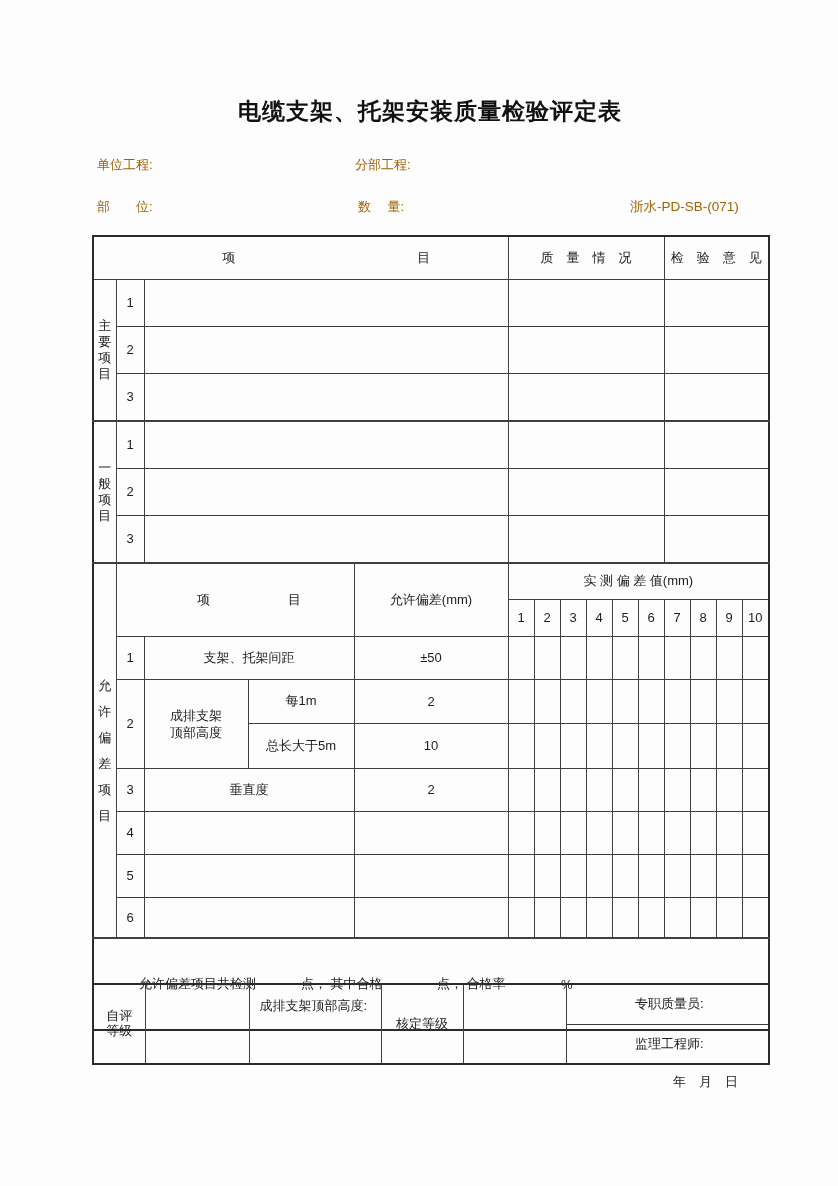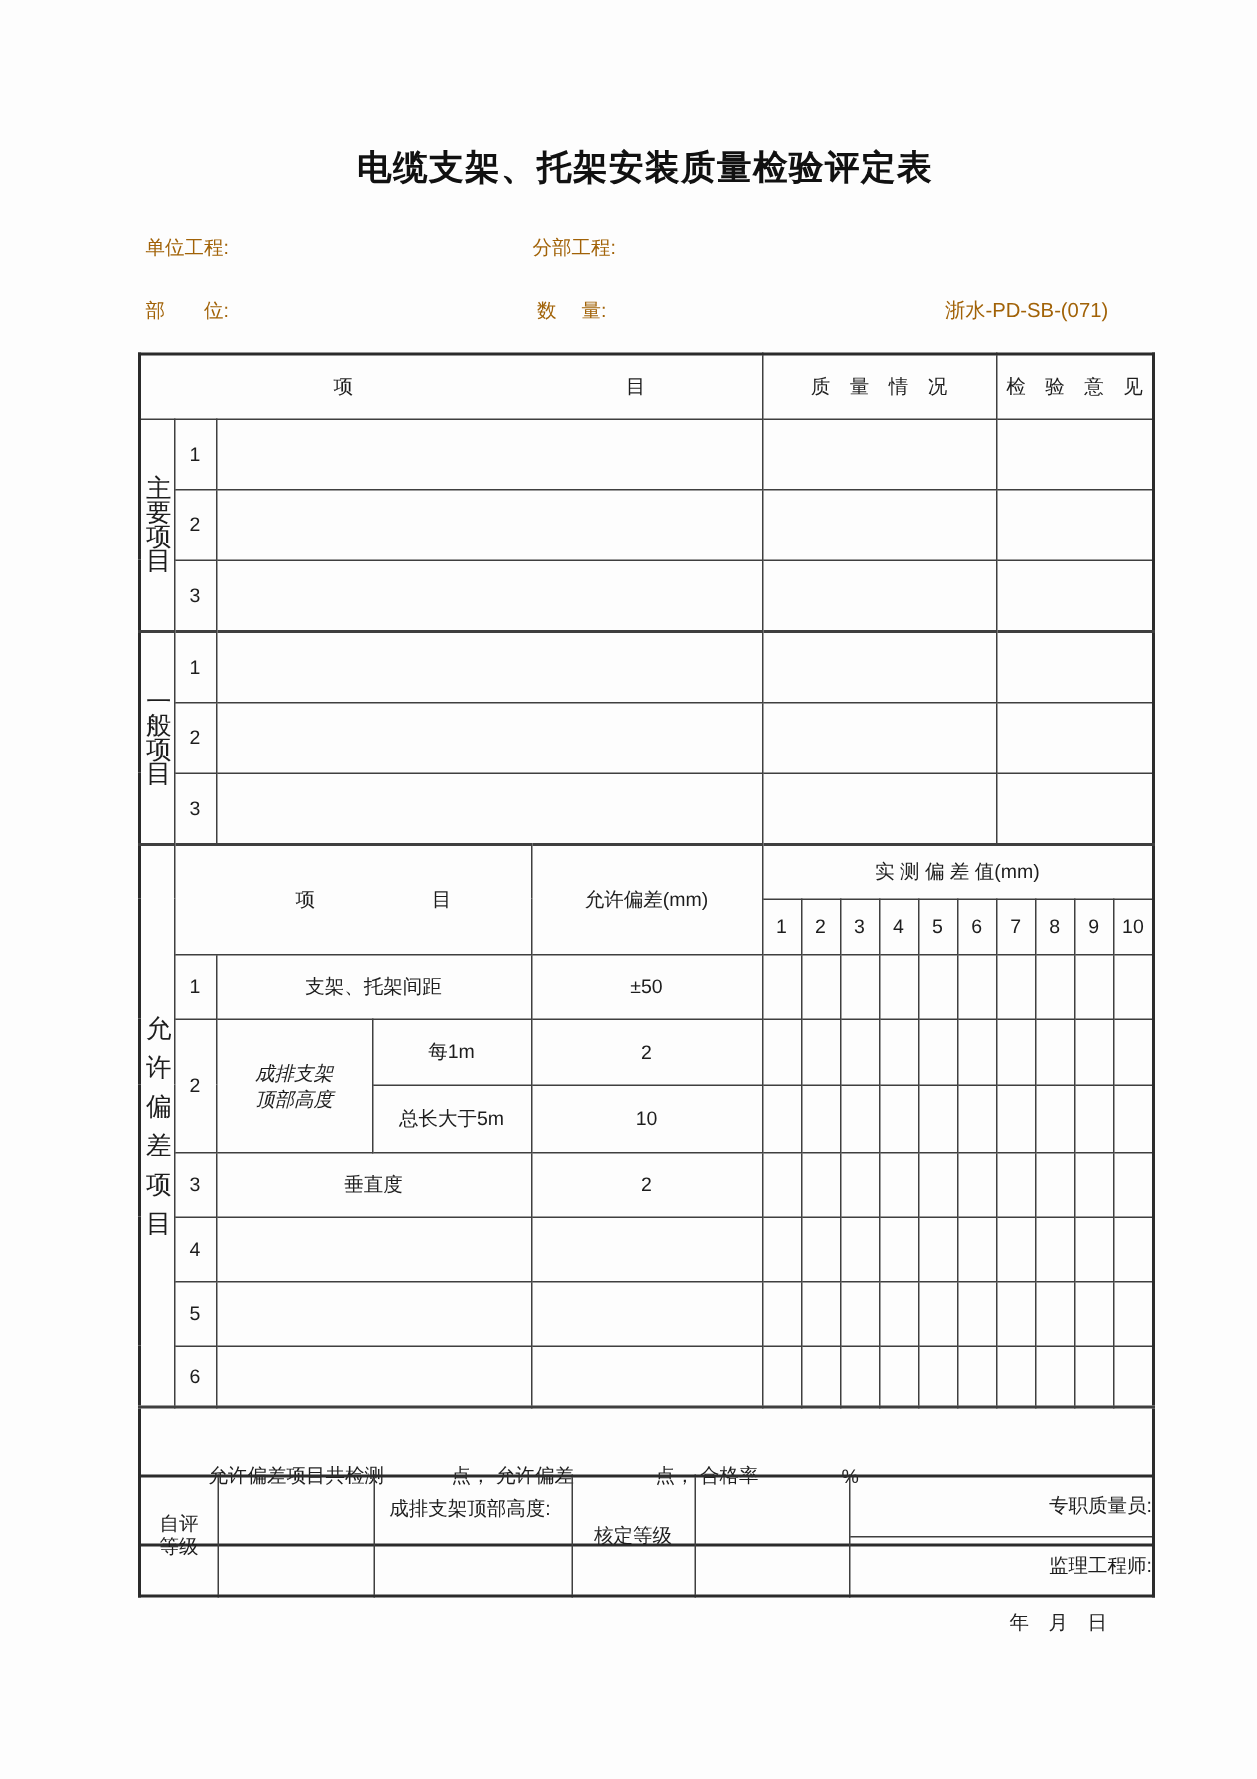--- a/index.html
+++ b/index.html
@@ -16,30 +16,30 @@
   }
   .meta{font-size:13px;white-space:pre;color:#a16207;}
   table{border-collapse:collapse;table-layout:fixed;position:absolute;background:transparent;}
   #main-table{left:92px;top:235px;width:676px;border:2px solid #2b2b2b;}
   #bottom-table{left:92px;top:983px;width:676px;border:2px solid #2b2b2b;}
   td{
     border:1px solid #3f3f3f;padding:0;font-size:13px;color:#1d1d1d;
     text-align:center;vertical-align:middle;white-space:pre;overflow:hidden;
   }
   tr.sec td{border-top-width:2px;}
-  .vcell div{width:15px;margin:0 auto;word-break:break-all;white-space:normal;line-height:16px;font-size:17px;text-align:center;}
+  .vcell div{width:15px;margin:0 auto;word-break:break-all;white-space:normal;line-height:16px;font-size:13px;text-align:center;}
   .vcell.wide div{line-height:26px;}
-  .wrap2 div{width:58px;margin:16px auto;word-break:break-all;white-space:normal;line-height:17px;font-style:italic;}
+  .wrap2 div{width:58px;margin:16px auto;word-break:break-all;white-space:normal;line-height:17px;}
   .grade div{width:30px;margin:0 auto;word-break:break-all;white-space:normal;line-height:15px;font-family:Liberation Mono, monospace;}
   .hdr-item{padding-left:51px;}
   .hdr-item2{padding-left:28px;}
   .summary-cell{position:relative;}
   .summary-cell span{position:absolute;top:50%;transform:translateY(-50%);white-space:pre;}
   .tech-cell{vertical-align:top;text-align:left;padding:12px 0 0 10px;}
-  .sign-cell{text-align:right;padding-left:4px;}
+  .sign-cell{text-align:center;padding-left:4px;}
   .date-line{left:673px;top:1073px;font-size:13px;white-space:pre;color:#222;}
   .code{font-size:13.5px;}
 </style>
 </head>
 <body>
 
 <div class="abs title">电缆支架、托架安装质量检验评定表</div>
 
 <div class="abs meta" style="left:97px;top:156px;">单位工程:</div>
 <div class="abs meta" style="left:355px;top:156px;">分部工程:</div>
@@ -228,21 +228,21 @@
         <td></td>
         <td></td>
         <td></td>
         <td></td>
         <td></td>
         <td></td>
   </tr>
   <tr style="height:48px" class="sec">
     <td colspan="15" class="summary-cell">
       <span style="left:45px">允许偏差项目共检测</span>
-      <span style="left:207px">点， 允许偏差</span>
+      <span style="left:207px">点， 其中合格</span>
       <span style="left:343px">点， 合格率</span>
       <span style="left:467px">%</span>
     </td>
   </tr>
 </tbody>
   </table>
 
 <table id="bottom-table">
   <colgroup>
     <col style="width:52px">

